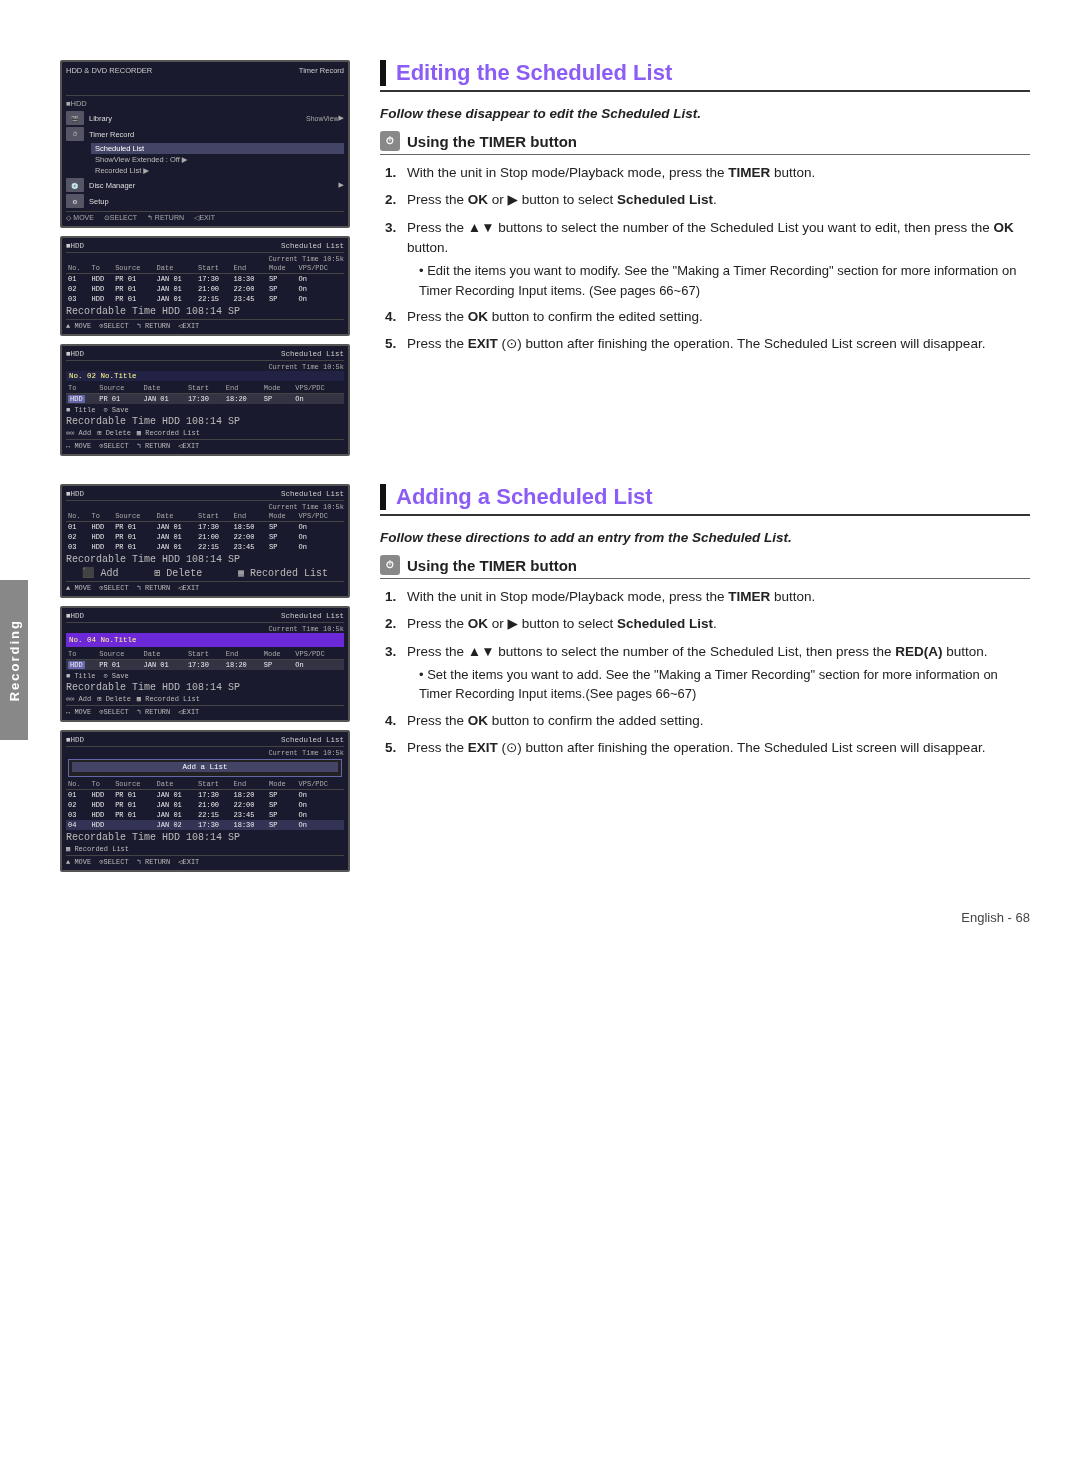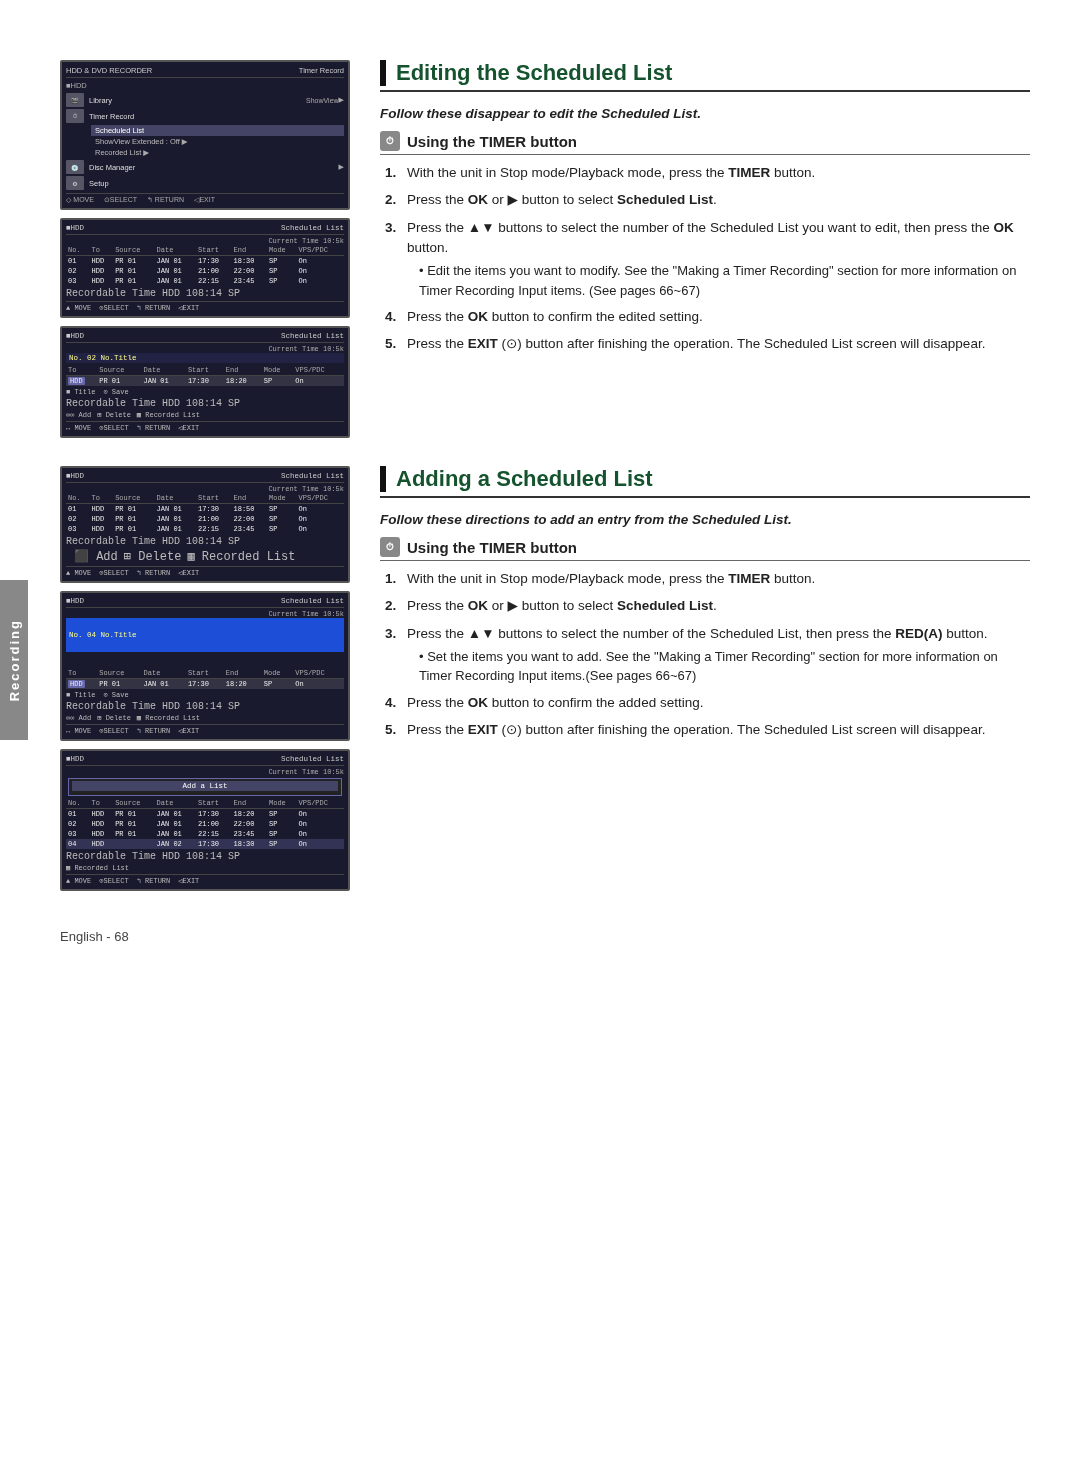--- a/index.html
+++ b/index.html
@@ -37,21 +37,21 @@
     
     .main-content {
       margin-left: 40px;
       padding: 30px 50px 30px 20px;
     }
 
     
     .section-title {
       font-size: 22px;
       font-weight: bold;
-      color: #14532d;
+      color: #8b5cf6;
       border-bottom: 2px solid #333;
       padding-bottom: 4px;
       margin-bottom: 14px;
       display: flex;
       align-items: center;
     }
     .section-title-bar {
       width: 6px;
       height: 26px;
       background: #111;
@@ -206,21 +206,21 @@
       background: #446;
       color: #fff;
       font-size: 7.5px;
       text-align: center;
       padding: 1px;
       margin-bottom: 2px;
     }
 
     
     .page-footer {
-      text-align: left;
+      text-align: right;
       font-size: 13px;
       color: #444;
       margin-top: 30px;
       padding-bottom: 20px;
     }
 
     
     .menu-screen {
       background: #1a1a2e;
       border: 2px solid #555;
@@ -229,21 +229,21 @@
       margin-bottom: 8px;
       font-size: 8px;
       color: #fff;
     }
     .menu-screen-header {
       font-size: 7.5px;
       color: #ccc;
       display: flex;
       justify-content: space-between;
       border-bottom: 1px solid #444;
-      padding-bottom: 2px;
+      padding-bottom: 20px;
       margin-bottom: 3px;
     }
     .menu-row {
       display: flex;
       align-items: center;
       margin-bottom: 2px;
       font-size: 7.5px;
     }
     .menu-icon-box {
       width: 18px;
@@ -545,40 +545,40 @@
                 <td>PR 01</td>
                 <td>JAN 01</td>
                 <td>22:15</td>
                 <td>23:45</td>
                 <td>SP</td>
                 <td>On</td>
             </tr>
           </tbody>
         </table>
         <div class="recordable-time">Recordable Time  HDD 108:14 SP</div>
-        <div style="display:flex; gap:6px; font-size:12px; color:#bbb; margin:2px 8px;">
+        <div style="display:flex; gap:6px; font-size:10px; color:#bbb; margin:2px 16px;justify-content:space-between;">
           <span>⬛ Add</span>
           <span>⊞ Delete</span>
           <span>▦ Recorded List</span>
         </div>
         <div class="screen-footer">
           <span>▲ MOVE</span>
           <span>⊙SELECT</span>
           <span>↰ RETURN</span>
           <span>◁EXIT</span>
         </div>
       </div>
 
       <div class="screen-mockup">
         <div class="screen-header">
           <span>■HDD</span>
           <span>Scheduled List</span>
         </div>
         <div class="current-time">Current Time 10:5k</div>
-        <div style="font-size:7.5px; color:#ff8; background:#1d4ed8; padding:13px 3px; margin-bottom:16px;">No. 04 No.Title</div>
+        <div style="font-size:7.5px; color:#ff8; background:#6d28d9; padding:3px 3px; margin-bottom:2px;">No. 04 No.Title</div>
         <table class="screen-table">
           <thead>
             <tr>
               <th>To</th>
               <th>Source</th>
               <th>Date</th>
               <th>Start</th>
               <th>End</th>
               <th>Mode</th>
               <th>VPS/PDC</th>

